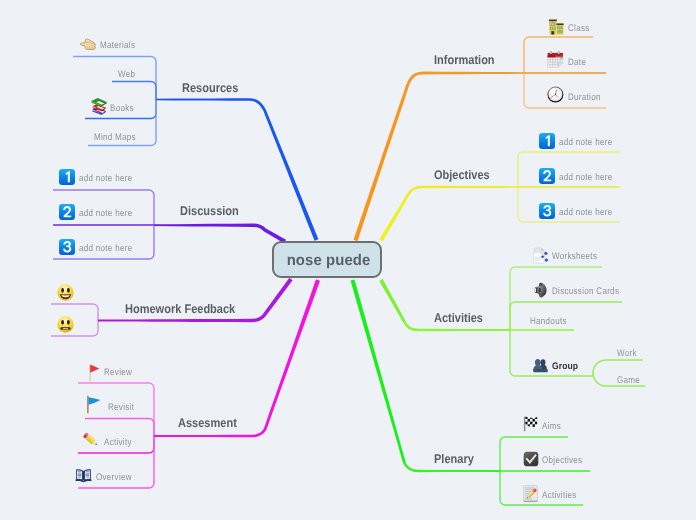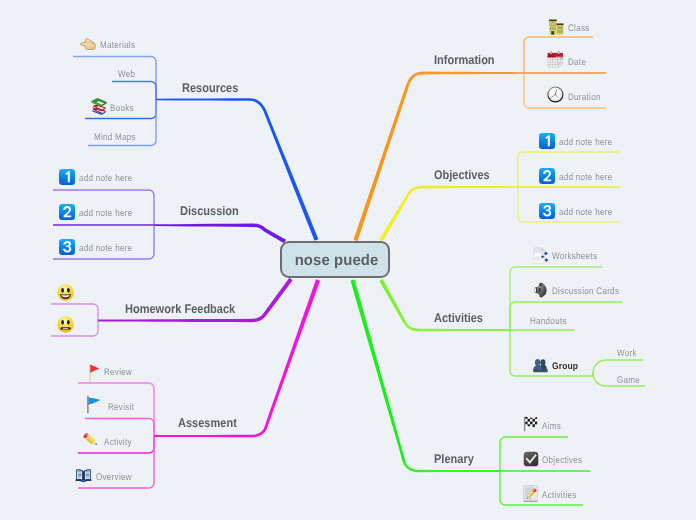--- a/index.html
+++ b/index.html
@@ -7,21 +7,21 @@
        font-family:"Liberation Sans",sans-serif;-webkit-font-smoothing:antialiased;text-rendering:geometricPrecision;}
   #map{position:relative;width:696px;height:520px;}
   svg#conn{position:absolute;left:0;top:0;width:696px;height:520px;}
   .lbl{position:absolute;white-space:nowrap;line-height:1;}
   .branch{font-weight:bold;font-size:12.6px;color:#5a5f66;
           transform:scaleX(.875);transform-origin:left center;}
   .leaf{font-size:9.5px;color:#8e9297;letter-spacing:.35px;
         transform:scaleX(.845);transform-origin:left center;}
   .leaf.b{font-weight:bold;color:#333;letter-spacing:.1px;transform:scaleX(.9);}
   .ico{position:absolute;display:block;}
-  #center{position:absolute;left:280px;top:241px;width:110px;height:37px;
+  #center{position:absolute;left:272px;top:241px;width:110px;height:37px;
     box-sizing:border-box;background:#cfe2e9;border:2.5px solid #6e6e6e;border-radius:9px;
     display:flex;align-items:center;justify-content:center;}
   #center span{font-weight:bold;font-size:15.5px;color:#5a5f66;
     transform:scaleX(.96) translate(2px,1px);display:block;letter-spacing:.1px;}
 </style>
 </head>
 <body>
 
 <div id="map">
   <svg id="conn" viewBox="0 0 696 520" xmlns="http://www.w3.org/2000/svg">

